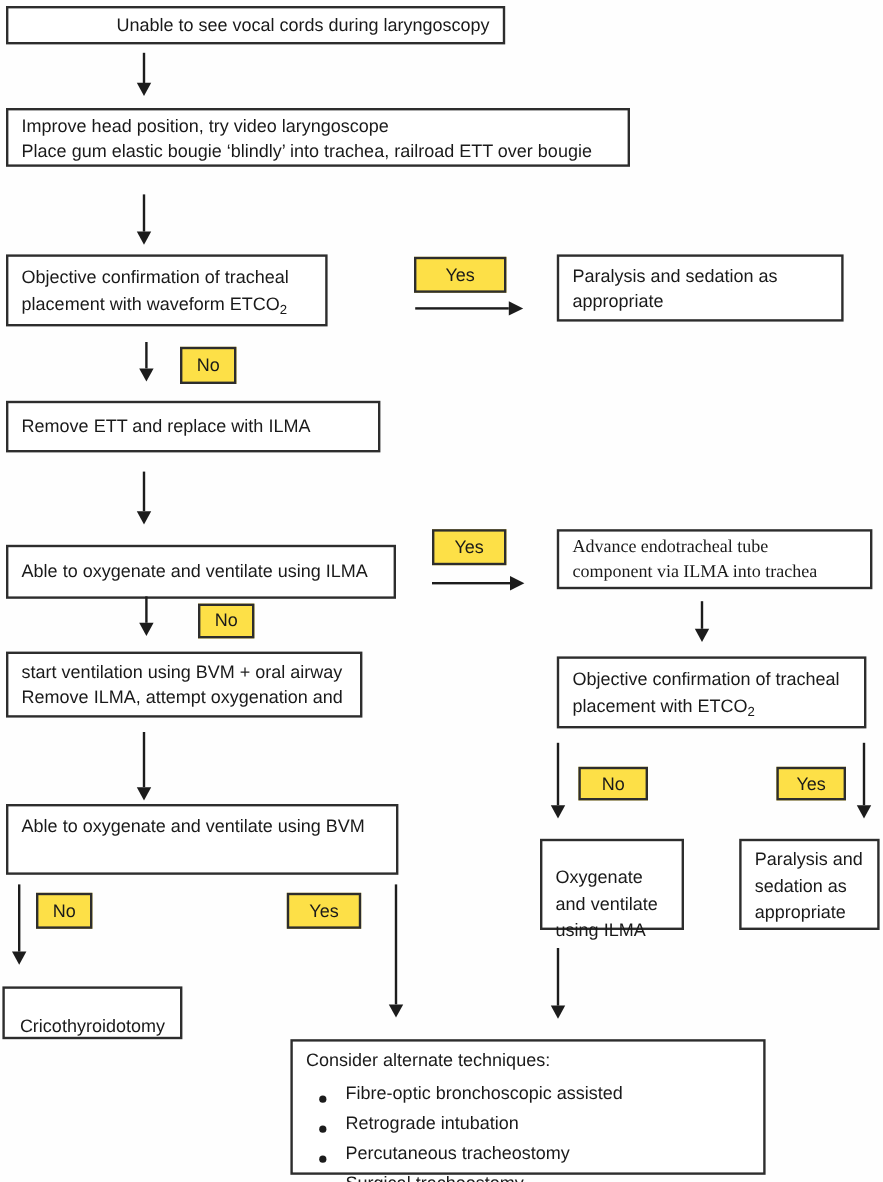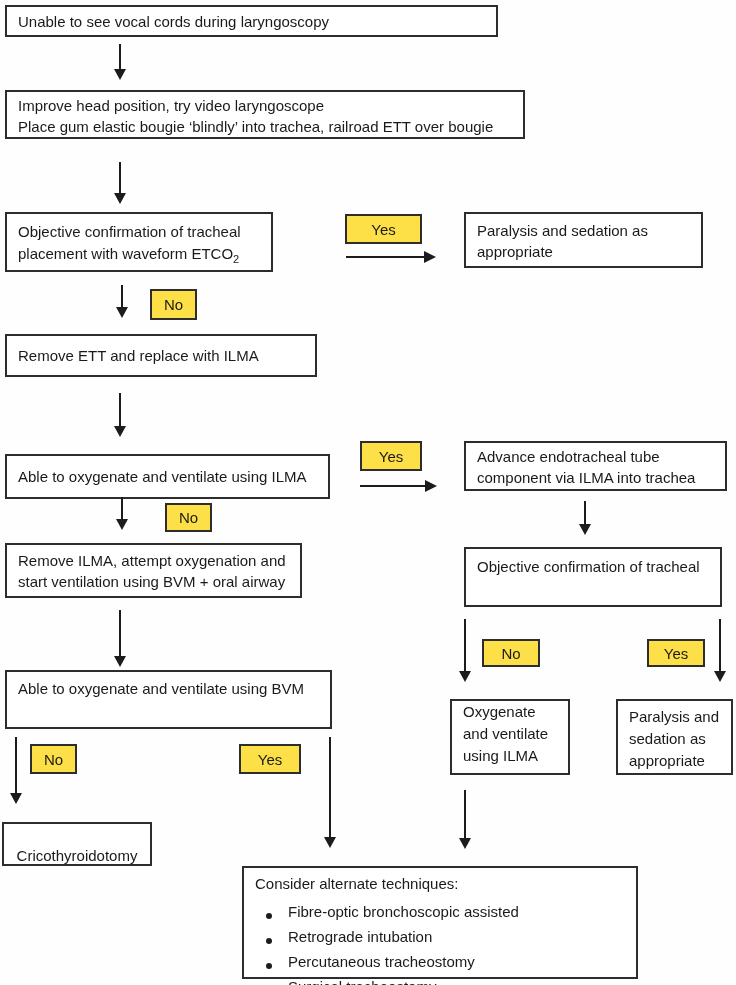--- a/index.html
+++ b/index.html
@@ -39,21 +39,21 @@
   .dot {
     width:6px; height:6px; border-radius:50%; background:#1c1c1c;
     margin:9px 16px 0 2px; flex:0 0 auto;
   }
 </style>
 </head>
 <body>
 
 <div class="canvas">
 
-  <div class="node single" style="left:5px;top:5px;width:493px;height:32px;">
+  <div class="node single" style="left:5px;top:5px;width:416px;height:32px;justify-content:flex-end;">
     <span>Unable to see vocal cords during laryngoscopy</span>
   </div>
   <div class="vline" style="left:119px;top:44px;width:2px;height:26px;"></div>
   <div class="tri-down" style="left:114px;top:69px;"></div>
 
   <div class="node multi" style="left:5px;top:90px;width:520px;height:49px;padding-top:3px;">
     <div>Improve head position, try video laryngoscope</div>
     <div>Place gum elastic bougie ‘blindly’ into trachea, railroad ETT over bougie</div>
   </div>
   <div class="vline" style="left:119px;top:162px;width:2px;height:31px;"></div>
@@ -85,38 +85,39 @@
   <div class="tri-down" style="left:114px;top:426px;"></div>
 
   <div class="node single" style="left:5px;top:454px;width:325px;height:45px;">
     <span>Able to oxygenate and ventilate using ILMA</span>
   </div>
   <div class="tag" style="left:360px;top:441px;width:62px;height:30px;">
     <span>Yes</span>
   </div>
   <div class="hline" style="left:360px;top:485px;width:65px;height:2px;"></div>
   <div class="tri-right" style="left:425px;top:480px;"></div>
-  <div class="node multi" style="left:464px;top:441px;width:263px;height:50px;padding-top:3px;">
+  <div class="node multi" style="left:464px;top:441px;width:263px;height:50px;padding-top:3px;font-family:Liberation Serif, serif;">
     <div>Advance endotracheal tube</div>
     <div>component via ILMA into trachea</div>
   </div>
   <div class="vline" style="left:121px;top:497px;width:2px;height:22px;"></div>
   <div class="tri-down" style="left:116px;top:519px;"></div>
   <div class="tag" style="left:165px;top:503px;width:47px;height:29px;">
     <span>No</span>
   </div>
   <div class="vline" style="left:584px;top:501px;width:2px;height:23px;"></div>
   <div class="tri-down" style="left:579px;top:524px;"></div>
 
   <div class="node multi" style="left:5px;top:543px;width:297px;height:55px;padding-top:5px;">
+    <div>start ventilation using BVM + oral airway</div>
     <div>Remove ILMA, attempt oxygenation and</div>
-    <div>start ventilation using BVM + oral airway</div>
   </div>
   <div class="node multi" style="left:464px;top:547px;width:258px;height:60px;padding-top:7px;line-height:22px;">
     <div>Objective confirmation of tracheal</div>
+    <div><span>placement with ETCO</span><sub>2</sub></div>
   </div>
   <div class="vline" style="left:119px;top:610px;width:2px;height:46px;"></div>
   <div class="tri-down" style="left:114px;top:656px;"></div>
   <div class="vline" style="left:464px;top:619px;width:2px;height:52px;"></div>
   <div class="tri-down" style="left:459px;top:671px;"></div>
   <div class="tag" style="left:482px;top:639px;width:58px;height:28px;">
     <span>No</span>
   </div>
   <div class="tag" style="left:647px;top:639px;width:58px;height:28px;">
     <span>Yes</span>
@@ -131,21 +132,21 @@
   <div class="tri-down" style="left:10px;top:793px;"></div>
   <div class="tag" style="left:30px;top:744px;width:47px;height:30px;">
     <span>No</span>
   </div>
   <div class="tag" style="left:239px;top:744px;width:62px;height:30px;">
     <span>Yes</span>
   </div>
   <div class="vline" style="left:329px;top:737px;width:2px;height:100px;"></div>
   <div class="tri-down" style="left:324px;top:837px;"></div>
 
-  <div class="node multi" style="left:450px;top:699px;width:120px;height:76px;padding-top:0;line-height:22px;">
+  <div class="node multi" style="left:450px;top:699px;width:120px;height:76px;padding-top:20px;line-height:22px;">
     <div>Oxygenate</div>
     <div>and ventilate</div>
     <div>using ILMA</div>
   </div>
   <div class="node multi" style="left:616px;top:699px;width:117px;height:76px;padding-top:5px;line-height:22px;">
     <div>Paralysis and</div>
     <div>sedation as</div>
     <div>appropriate</div>
   </div>
   <div class="vline" style="left:464px;top:790px;width:2px;height:48px;"></div>

